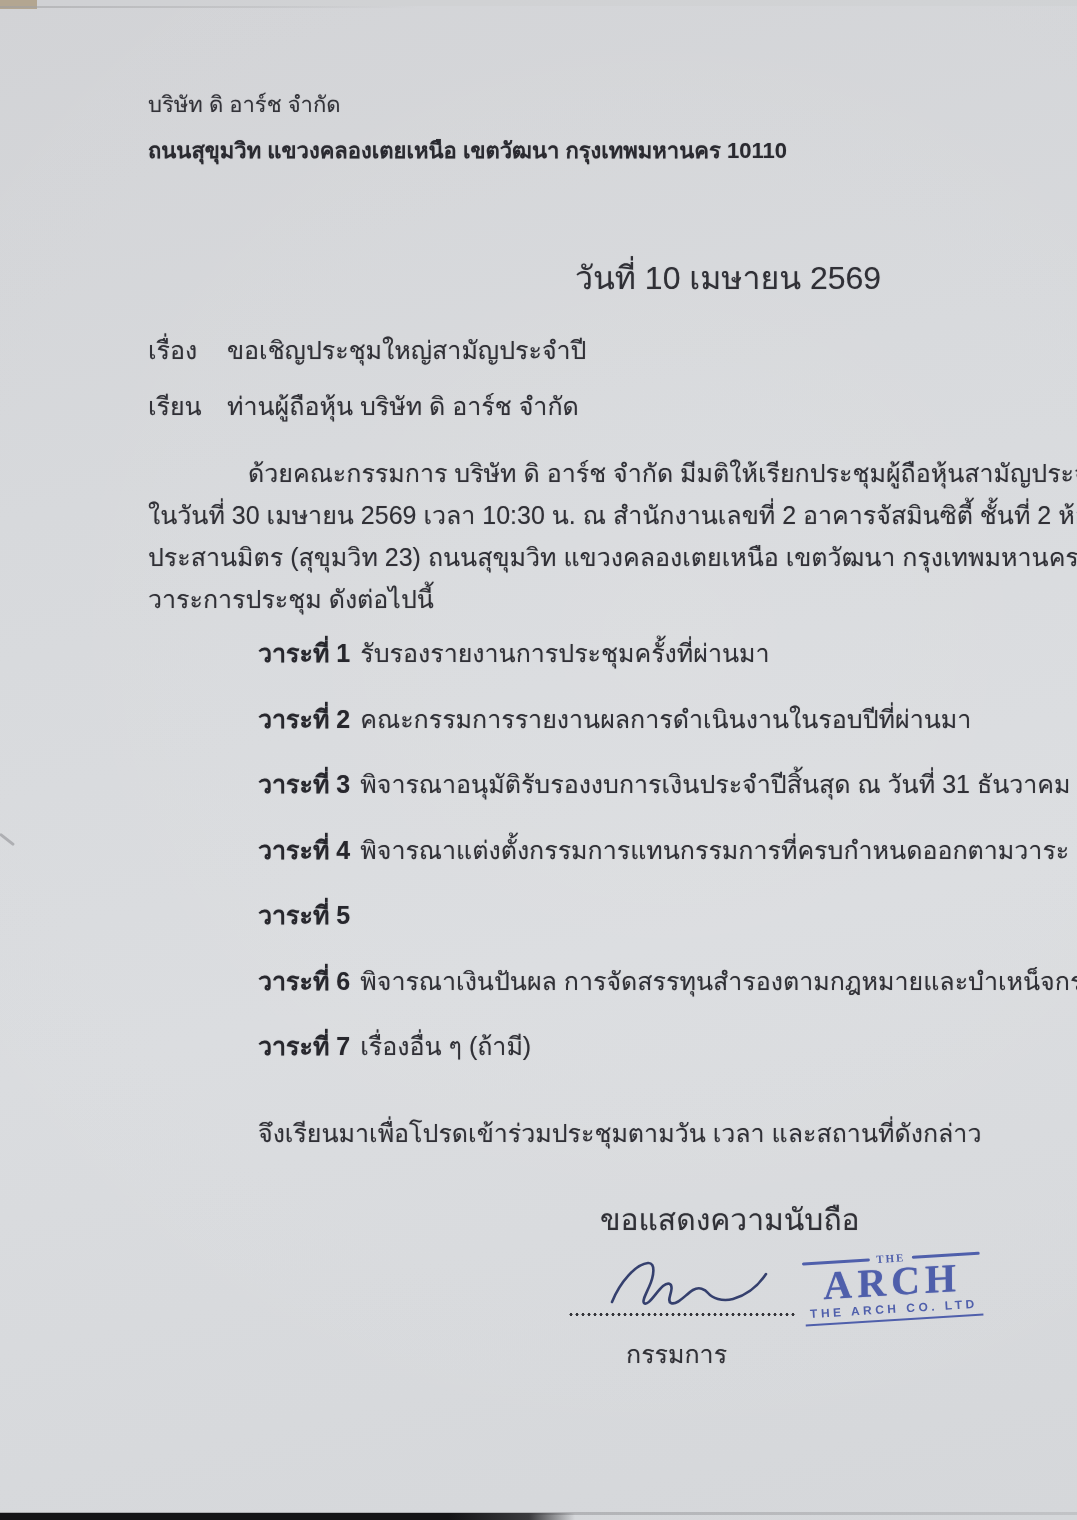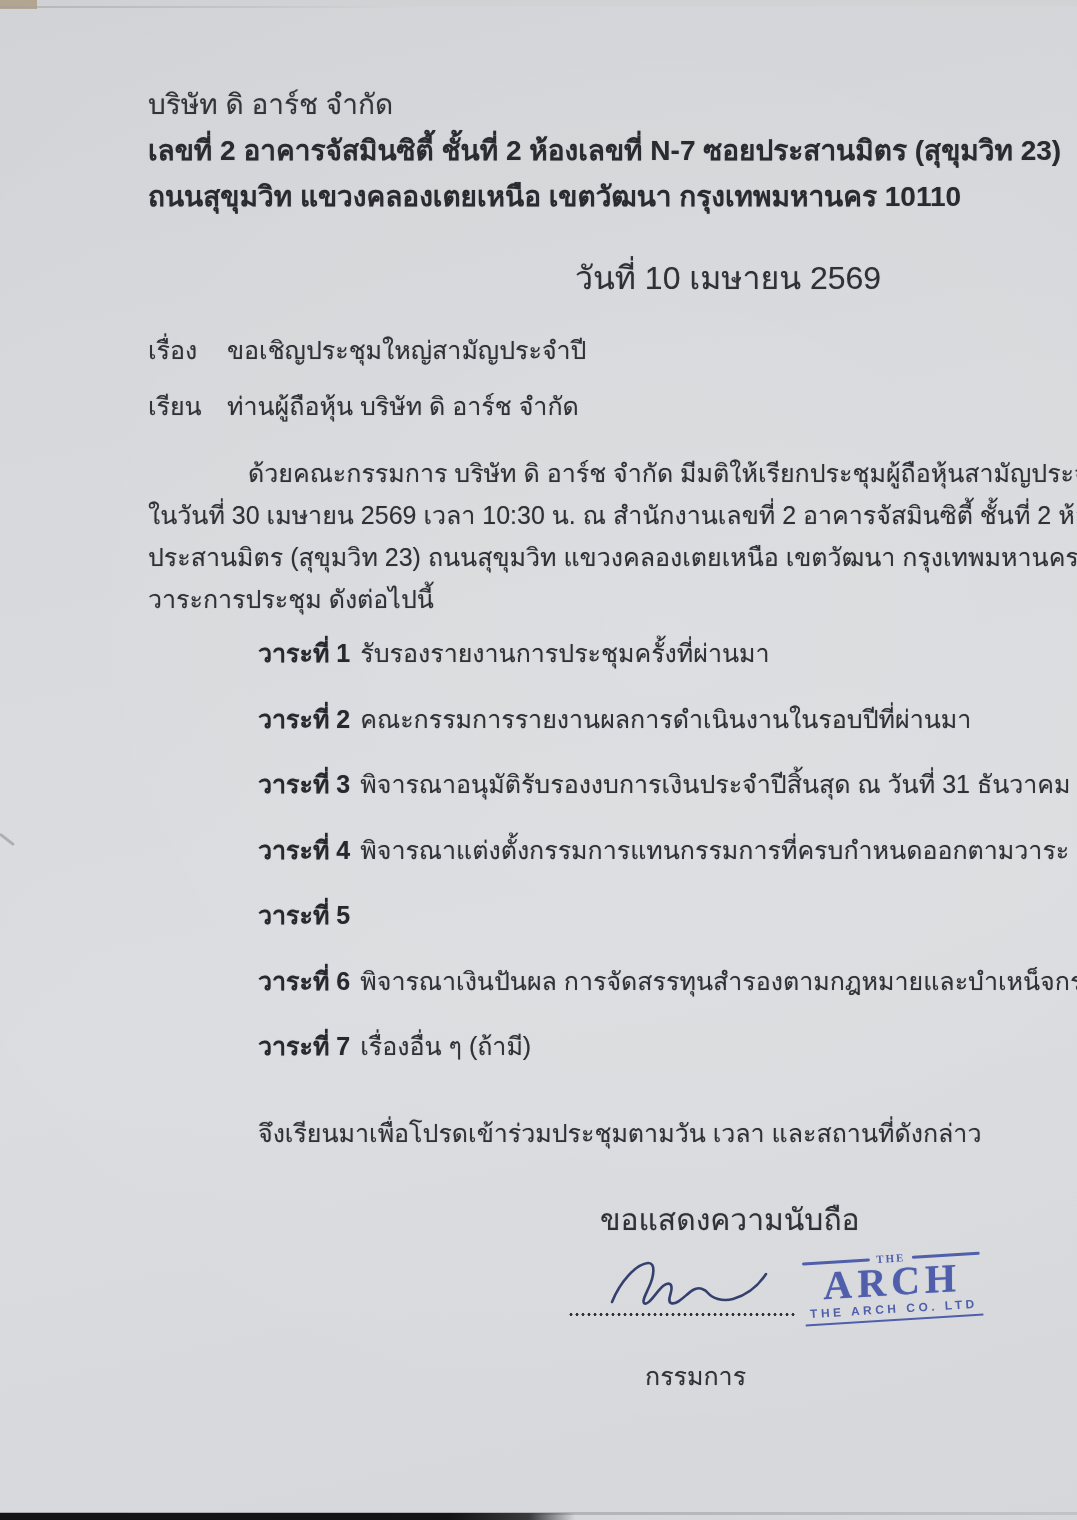--- a/index.html
+++ b/index.html
@@ -21,42 +21,42 @@
   .top-left-corner{position:absolute;top:0;left:0;width:37px;height:9px;background:#b3a691;}
   .top-strip{position:absolute;top:0;left:37px;right:0;height:6px;background:#cfd0d2;opacity:.6;}
   .bottom-shadow{position:absolute;bottom:0;left:0;width:575px;height:7px;
     background:linear-gradient(to right,#141416 0 78%,#3a3a3d 92%,rgba(70,70,72,0));}
   .bottom-line{position:absolute;bottom:5px;left:0;right:0;height:3px;
     background:linear-gradient(to right,rgba(120,121,124,.5),rgba(150,151,154,.55) 55%,rgba(170,171,174,.45));}
   .left-crease{position:absolute;left:-2px;top:838px;width:18px;height:3px;
     background:#a2a4a8;transform:rotate(38deg);border-radius:2px;opacity:.8;}
 
   
-  .header-block{position:absolute;left:148px;top:82px;line-height:46px;font-size:28px;white-space:nowrap;}
+  .header-block{position:absolute;left:148px;top:82px;line-height:46px;font-size:22px;white-space:nowrap;}
   .header-company{font-weight:500;color:#333339;}
   .header-addr{font-weight:700;color:#2a2a30;}
 
   .date-line{position:absolute;left:575px;top:258px;font-size:32px;line-height:40px;white-space:nowrap;}
 
   .kv-row{position:absolute;left:148px;font-size:25px;line-height:40px;white-space:nowrap;display:flex;}
   .kv-label{min-width:57px;}
   .kv-gap{display:inline-block;width:22px;}
 
   .body-par{position:absolute;left:148px;top:452px;width:830px;font-size:25px;}
   .body-line{line-height:42px;white-space:nowrap;}
   .body-line.first{padding-left:100px;}
 
   .agenda{position:absolute;left:258px;top:636px;font-size:25px;}
   .agenda-row{display:flex;height:65.5px;align-items:flex-start;line-height:34px;white-space:nowrap;}
   .agenda-label{font-weight:700;min-width:92px;color:#27272d;}
   .agenda-text{padding-left:10px;}
 
   .closing-line{position:absolute;left:258px;top:1113px;font-size:25px;line-height:40px;white-space:nowrap;}
   .signoff-line{position:absolute;left:600px;top:1200px;font-size:30px;line-height:40px;white-space:nowrap;}
-  .signer-title{position:absolute;left:645px;top:1334px;font-size:25px;line-height:40px;white-space:nowrap;margin-top:22px;}
+  .signer-title{position:absolute;left:626px;top:1334px;font-size:25px;line-height:40px;white-space:nowrap;}
 
   .signature-svg{position:absolute;left:598px;top:1256px;width:175px;height:62px;}
   .dotted-line{position:absolute;left:568px;top:1312px;width:228px;height:5px;
     background-image:radial-gradient(circle,#35353a 1.3px,rgba(0,0,0,0) 1.8px);
     background-size:6px 5px;background-repeat:repeat-x;}
 
   
   .stamp{position:absolute;left:804px;top:1252px;width:178px;height:84px;
     transform:rotate(-3.5deg);color:#3d4fa5;opacity:.88;
     font-family:"Liberation Serif","DejaVu Serif",serif;}
@@ -77,21 +77,20 @@
 
   <div class="top-left-corner"></div>
   <div class="top-strip"></div>
   <div class="top-edge-line"></div>
   <div class="bottom-line"></div>
   <div class="bottom-shadow"></div>
   <div class="left-crease"></div>
 
   <div class="header-block thai">
     <div class="header-company">บริษัท ดิ อาร์ช จำกัด</div>
-    <div class="header-addr">เลขที่ 2 อาคารจัสมินซิตี้ ชั้นที่ 2 ห้องเลขที่ N-7 ซอยประสานมิตร (สุขุมวิท 23)</div>
     <div class="header-addr">ถนนสุขุมวิท แขวงคลองเตยเหนือ เขตวัฒนา กรุงเทพมหานคร 10110</div>
   </div>
 
   <div class="date-line thai">วันที่ 10 เมษายน 2569</div>
 
   <div class="kv-row thai" style="top:386px;">
     <span class="kv-label">เรียน</span>
     <span class="kv-gap"></span>
     <span>ท่านผู้ถือหุ้น บริษัท ดิ อาร์ช จำกัด</span>
   </div>

